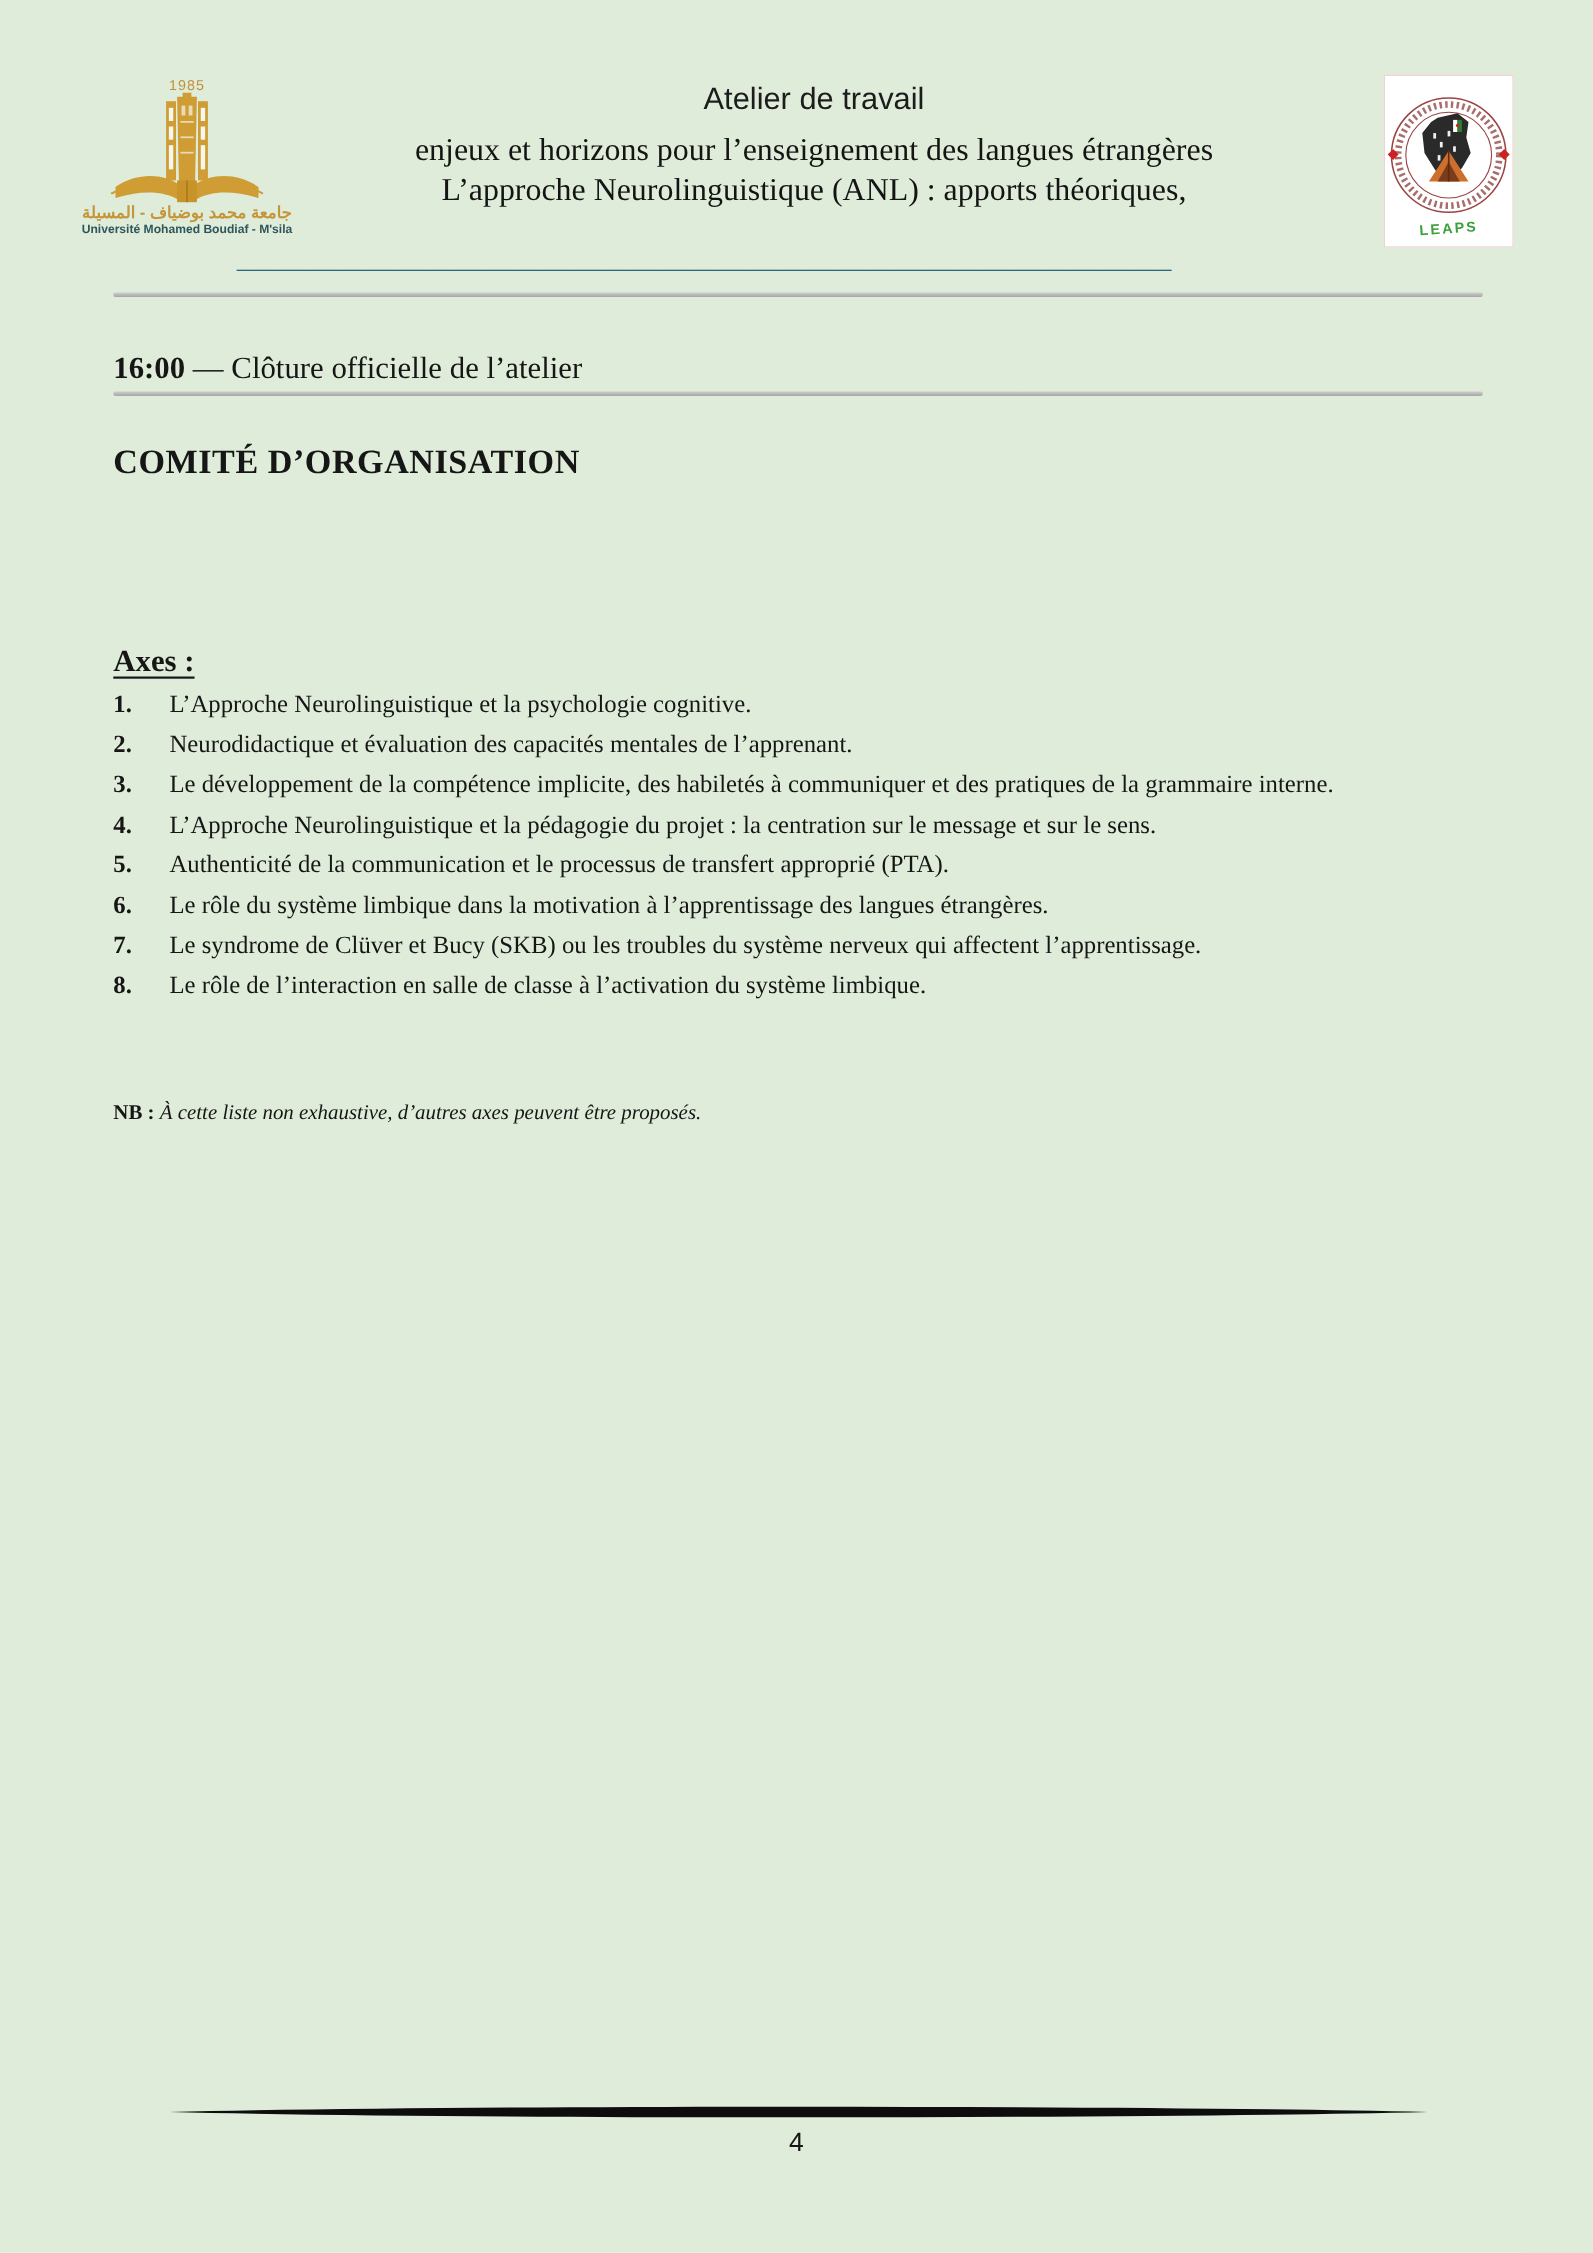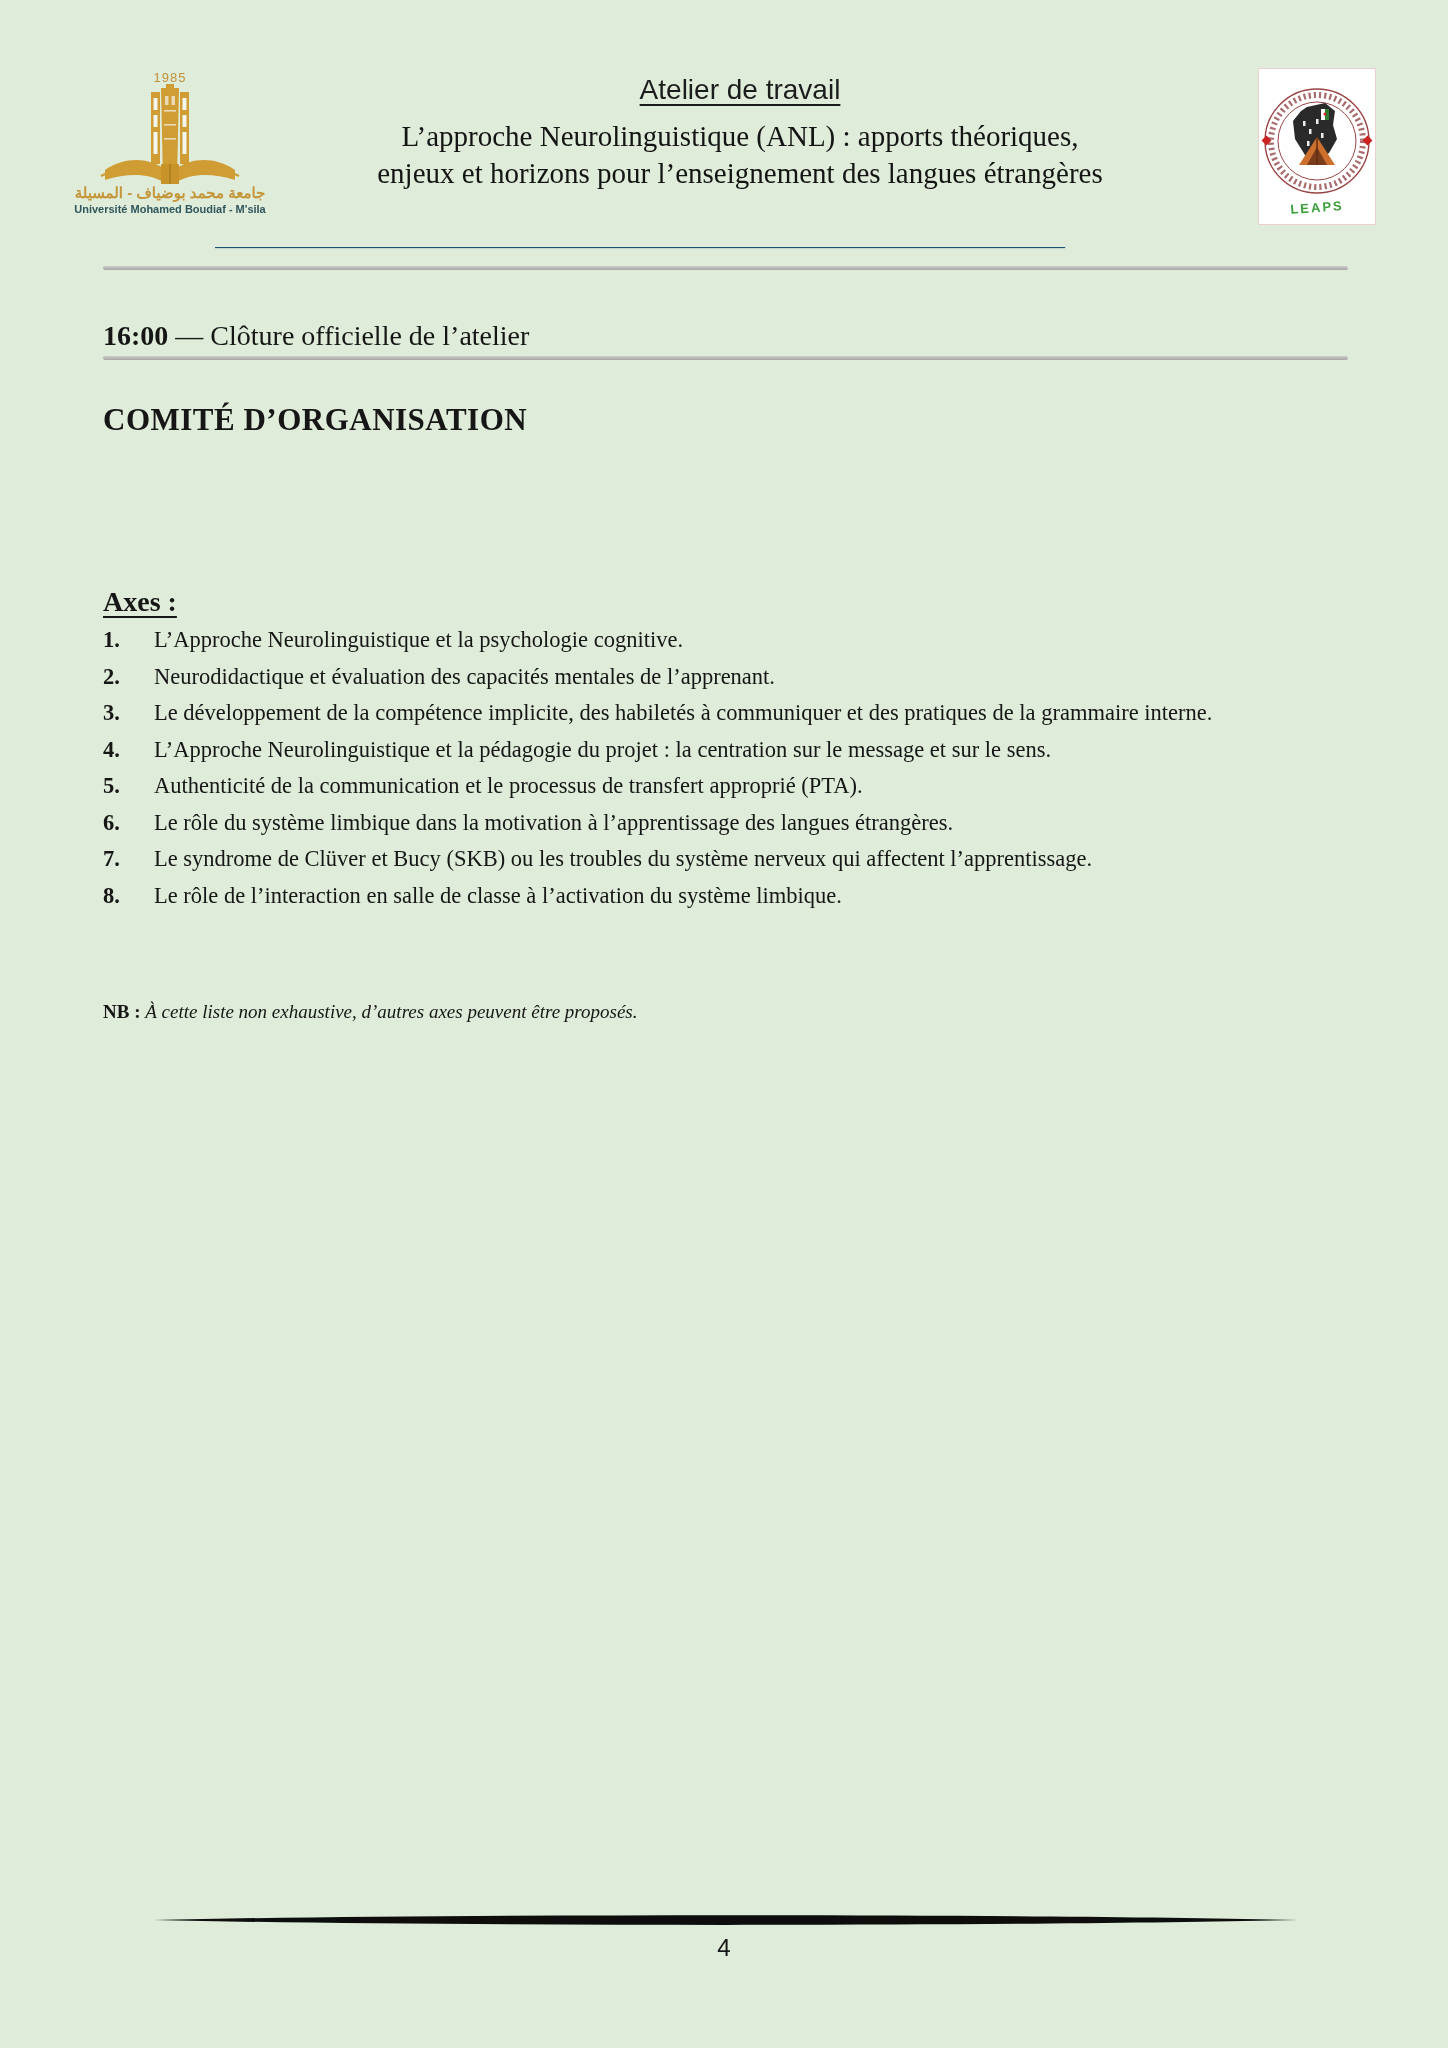--- a/index.html
+++ b/index.html
@@ -16,21 +16,21 @@
   .logo-year{position:absolute;top:0;left:0;width:100%;text-align:center;
     font-family:"Liberation Sans",sans-serif;font-size:13px;color:#c0913a;letter-spacing:1px;}
   .logo-left svg{position:absolute;top:14px;left:0;}
   .logo-ar{position:absolute;top:114px;left:-30px;width:210px;text-align:center;direction:rtl;
     font-family:Liberation Sans, sans-serif;font-size:15px;font-weight:bold;color:#c49539;}
   .logo-fr{position:absolute;top:133px;left:-30px;width:210px;text-align:center;
     font-family:"Liberation Sans",sans-serif;font-size:11px;font-weight:bold;color:#2f565c;}
 
   .header-center{position:absolute;left:300px;top:74px;width:880px;text-align:center;}
   .atelier{font-family:"Liberation Sans",sans-serif;font-size:28px;color:#1c1c1c;
-    text-decoration:underline;text-underline-offset:5px;margin-bottom:12px;}
+    text-underline-offset:5px;margin-bottom:12px;}
   .big-title{font-size:29px;line-height:37px;color:#141414;}
 
   .logo-right{position:absolute;left:1258px;top:68px;width:118px;height:157px;
     background:#ffffff;border:1px solid #eccfcf;box-sizing:border-box;}
   .leaps{position:absolute;bottom:9px;left:0;width:100%;text-align:center;
     font-family:"Liberation Sans",sans-serif;font-size:13px;font-weight:bold;
     color:#3da03d;letter-spacing:2px;transform:rotate(-4deg);}
 
   
   .uscore{position:absolute;top:224px;left:215px;width:1020px;height:28px;overflow:hidden;
@@ -98,22 +98,22 @@
       <path d="M140,86 C120,72 96,74 82,84 L82,98 C96,89 118,89 140,96 Z" fill="#cf9d33"></path>
       <rect x="66" y="80" width="18" height="20" fill="#c8942a"></rect>
       <line x1="75" y1="80" x2="75" y2="100" stroke="#a87b1e" stroke-width="1.5"></line>
     </svg>
     <span class="logo-ar">جامعة محمد بوضياف - المسيلة</span>
     <span class="logo-fr">Université Mohamed Boudiaf - M'sila</span>
   </div>
 
   <div class="header-center">
     <div class="atelier">Atelier de travail</div>
+    <div class="big-title">enjeux et horizons pour l’enseignement des langues étrangères</div>
     <div class="big-title">L’approche Neurolinguistique (ANL) : apports théoriques,</div>
-    <div class="big-title">enjeux et horizons pour l’enseignement des langues étrangères</div>
   </div>
 
   <div class="logo-right">
     <svg width="116" height="155" viewBox="0 0 116 155">
       <circle cx="58" cy="72" r="52" fill="none" stroke="#9a4444" stroke-width="1.4"></circle>
       <circle cx="58" cy="72" r="39" fill="none" stroke="#9a4444" stroke-width="1"></circle>
       <circle cx="58" cy="72" r="46" fill="none" stroke="#8c3a3a" stroke-width="6" stroke-dasharray="2.2 3" opacity="0.75"></circle>
 
       <rect x="4" y="68" width="7" height="7" fill="#cc2222" transform="rotate(45 7.5 71.5)"></rect>
       <rect x="105" y="68" width="7" height="7" fill="#cc2222" transform="rotate(45 108.5 71.5)"></rect>

